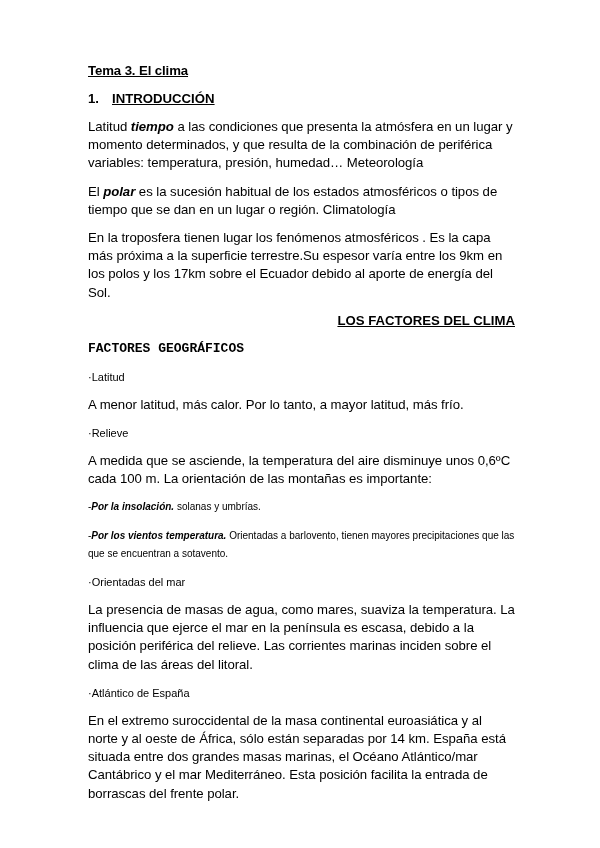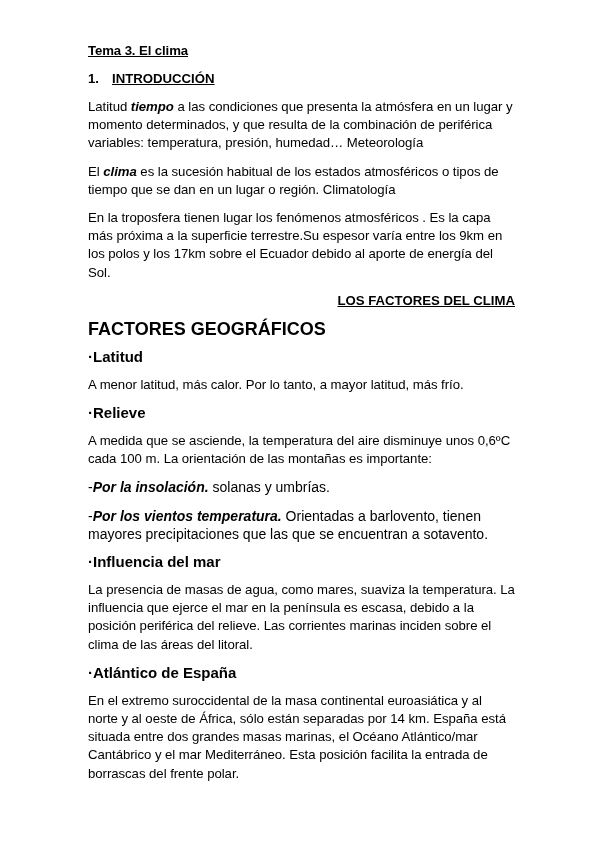--- a/index.html
+++ b/index.html
@@ -14,21 +14,21 @@
     font-family: "Liberation Sans", sans-serif;
     color: #000000;
     -webkit-font-smoothing: none;
   }
   .page {
     position: relative;
     width: 600px;
     height: 848px;
     background: #ffffff;
     box-sizing: border-box;
-    padding: 42px 85px 0 88px;
+    padding: 62px 85px 0 88px;
   }
   .doc-title {
     font-size: 13.2px;
     font-weight: bold;
     text-decoration: underline;
     line-height: 18px;
     margin: 0 0 10px 0;
     letter-spacing: -0.1px;
   }
   .numbered-list {
@@ -68,34 +68,35 @@
   }
   .section-heading {
     font-size: 13.2px;
     font-weight: bold;
     line-height: 18px;
     margin: 0 0 10px 0;
     text-decoration: underline;
     text-align: right;
   }
   .subsection-heading {
-    font-size: 18px;
+    font-size: 13px;
     font-weight: bold;
     line-height: 18px;
     margin: 0 0 10px 0;
     text-decoration: none;
+    font-family: Liberation Mono, monospace;
   }
   .bullet-heading {
-    font-size: 15px;
-    font-weight: bold;
+    font-size: 11px;
+    font-weight: normal;
     line-height: 18px;
     margin: 0 0 10px 0;
   }
   .dash-para {
-    font-size: 14px;
+    font-size: 10px;
     line-height: 18.2px;
     margin: 0 0 10px 0;
   }
   .dash-para .dash {
     font-weight: normal;
   }
 </style>
 </head>
 <body>
 
@@ -105,34 +106,34 @@
 
   <ol class="numbered-list">
     <li class="numbered-item">
       <span class="num">1.</span>
       <span class="item-text">INTRODUCCIÓN</span>
     </li>
   </ol>
 
   <div id="intro-paragraphs">
       <p class="body-text"><span>Latitud </span><span class="bold">tiempo</span><span> a las condiciones que presenta la atmósfera en un lugar y momento determinados, y que resulta de la combinación de periférica variables: temperatura, presión, humedad… Meteorología</span></p>
-      <p class="body-text"><span>El </span><span class="bold">clima</span><span> es la sucesión habitual de los estados atmosféricos o tipos de tiempo que se dan en un lugar o región. Climatología</span></p>
+      <p class="body-text"><span>El </span><span class="bold">polar</span><span> es la sucesión habitual de los estados atmosféricos o tipos de tiempo que se dan en un lugar o región. Climatología</span></p>
       <p class="body-text"><span>En la troposfera tienen lugar los fenómenos atmosféricos . Es la capa más próxima a la superficie terrestre.Su espesor varía entre los 9km en los polos y los 17km sobre el Ecuador debido al aporte de energía del Sol.</span></p>
     </div>
 
   <div class="section-heading">LOS FACTORES DEL CLIMA</div>
 
   <div class="subsection-heading">FACTORES GEOGRÁFICOS</div>
 
   <div id="factor-items">
       <div class="bullet-heading"><span>·</span><span>Latitud</span></div>
       <p class="body-text"><span>A menor latitud, más calor. Por lo tanto, a mayor latitud, más frío.</span></p>
       <div class="bullet-heading"><span>·</span><span>Relieve</span></div>
       <p class="body-text"><span>A medida que se asciende, la temperatura del aire disminuye unos 0,6ºC cada 100 m. La orientación de las montañas es importante:</span></p>
       <p class="dash-para"><span class="dash">-</span><span class="bold">Por la insolación.</span><span> solanas y umbrías.</span></p>
       <p class="dash-para"><span class="dash">-</span><span class="bold">Por los vientos temperatura.</span><span> Orientadas a barlovento, tienen mayores precipitaciones que las que se encuentran a sotavento.</span></p>
-      <div class="bullet-heading"><span>·</span><span>Influencia del mar</span></div>
+      <div class="bullet-heading"><span>·</span><span>Orientadas del mar</span></div>
       <p class="body-text"><span>La presencia de masas de agua, como mares, suaviza la temperatura. La influencia que ejerce el mar en la península es escasa, debido a la posición periférica del relieve. Las corrientes marinas inciden sobre el clima de las áreas del litoral.</span></p>
       <div class="bullet-heading"><span>·</span><span>Atlántico de España</span></div>
       <p class="body-text"><span>En el extremo suroccidental de la masa continental euroasiática y al norte y al oeste de África, sólo están separadas por 14 km. España está situada entre dos grandes masas marinas, el Océano Atlántico/mar Cantábrico y el mar Mediterráneo. Esta posición facilita la entrada de borrascas del frente polar.</span></p>
     </div>
 
 </div>
 
 </body></html>

